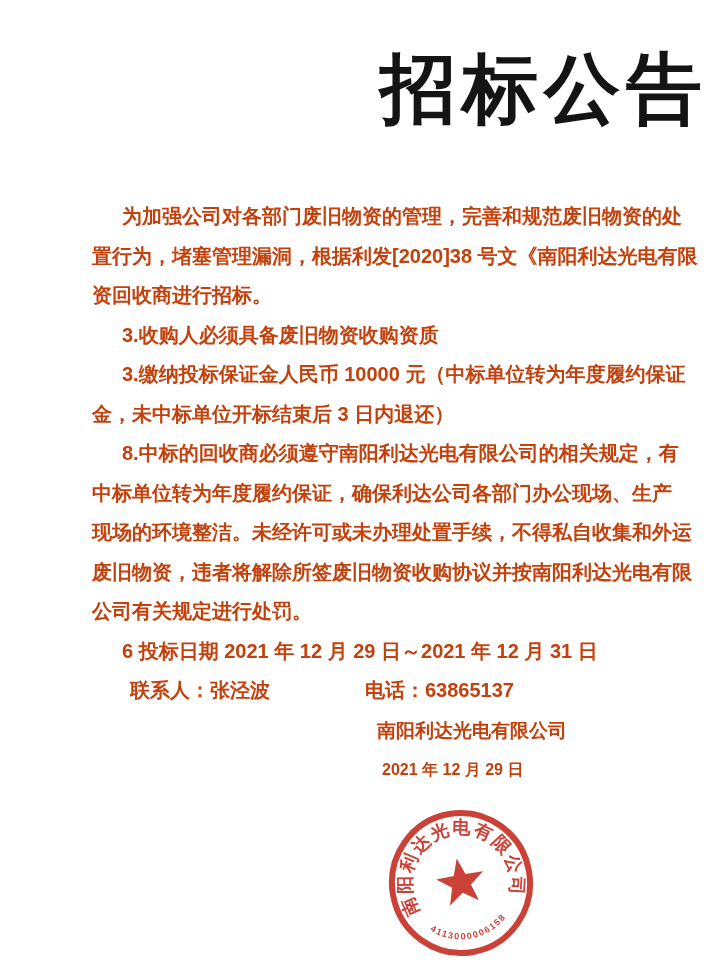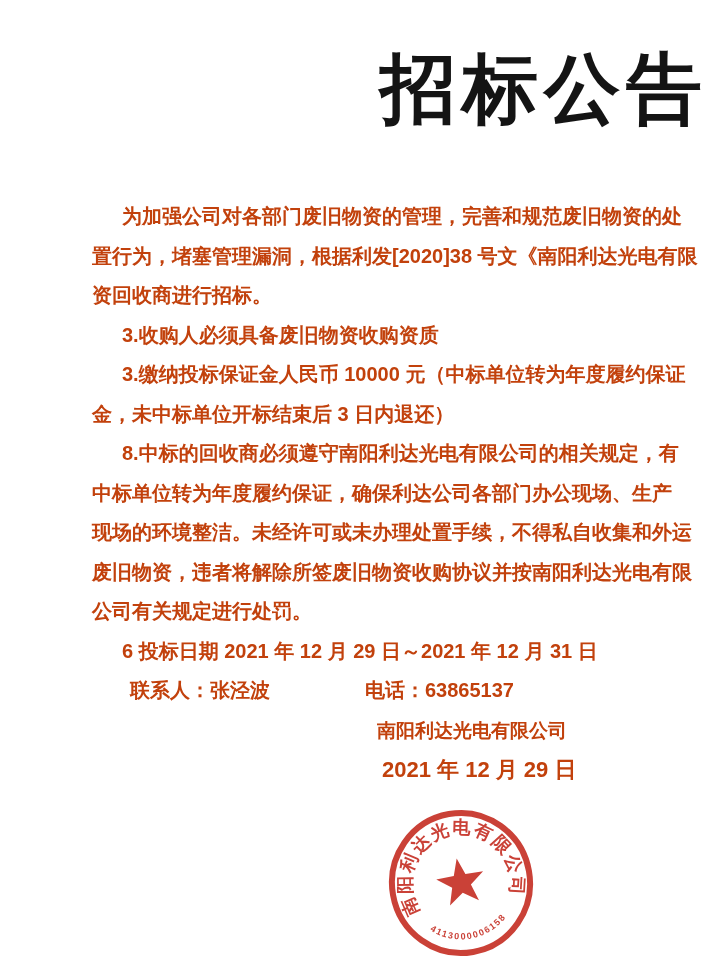--- a/index.html
+++ b/index.html
@@ -33,21 +33,21 @@
     white-space:nowrap;
   }
   .line{
     height:39.5px;
     line-height:39.5px;
   }
   .ind{padding-left:30px;}
   .contact{position:relative;padding-left:38px;}
   .c-phone{position:absolute;left:273px;top:0;}
   .company-line{padding-left:285px;font-size:19px;}
-  .date-line{padding-left:290px;font-size:22px;}
+  .date-line{padding-left:290px;font-size:16px;}
   .seal{
     position:absolute;
     left:376px;top:798px;
     opacity:.88;
     mix-blend-mode:multiply;
   }
   .seal-arc-text{
     font-size:18px;
     font-weight:700;
     letter-spacing:2px;

